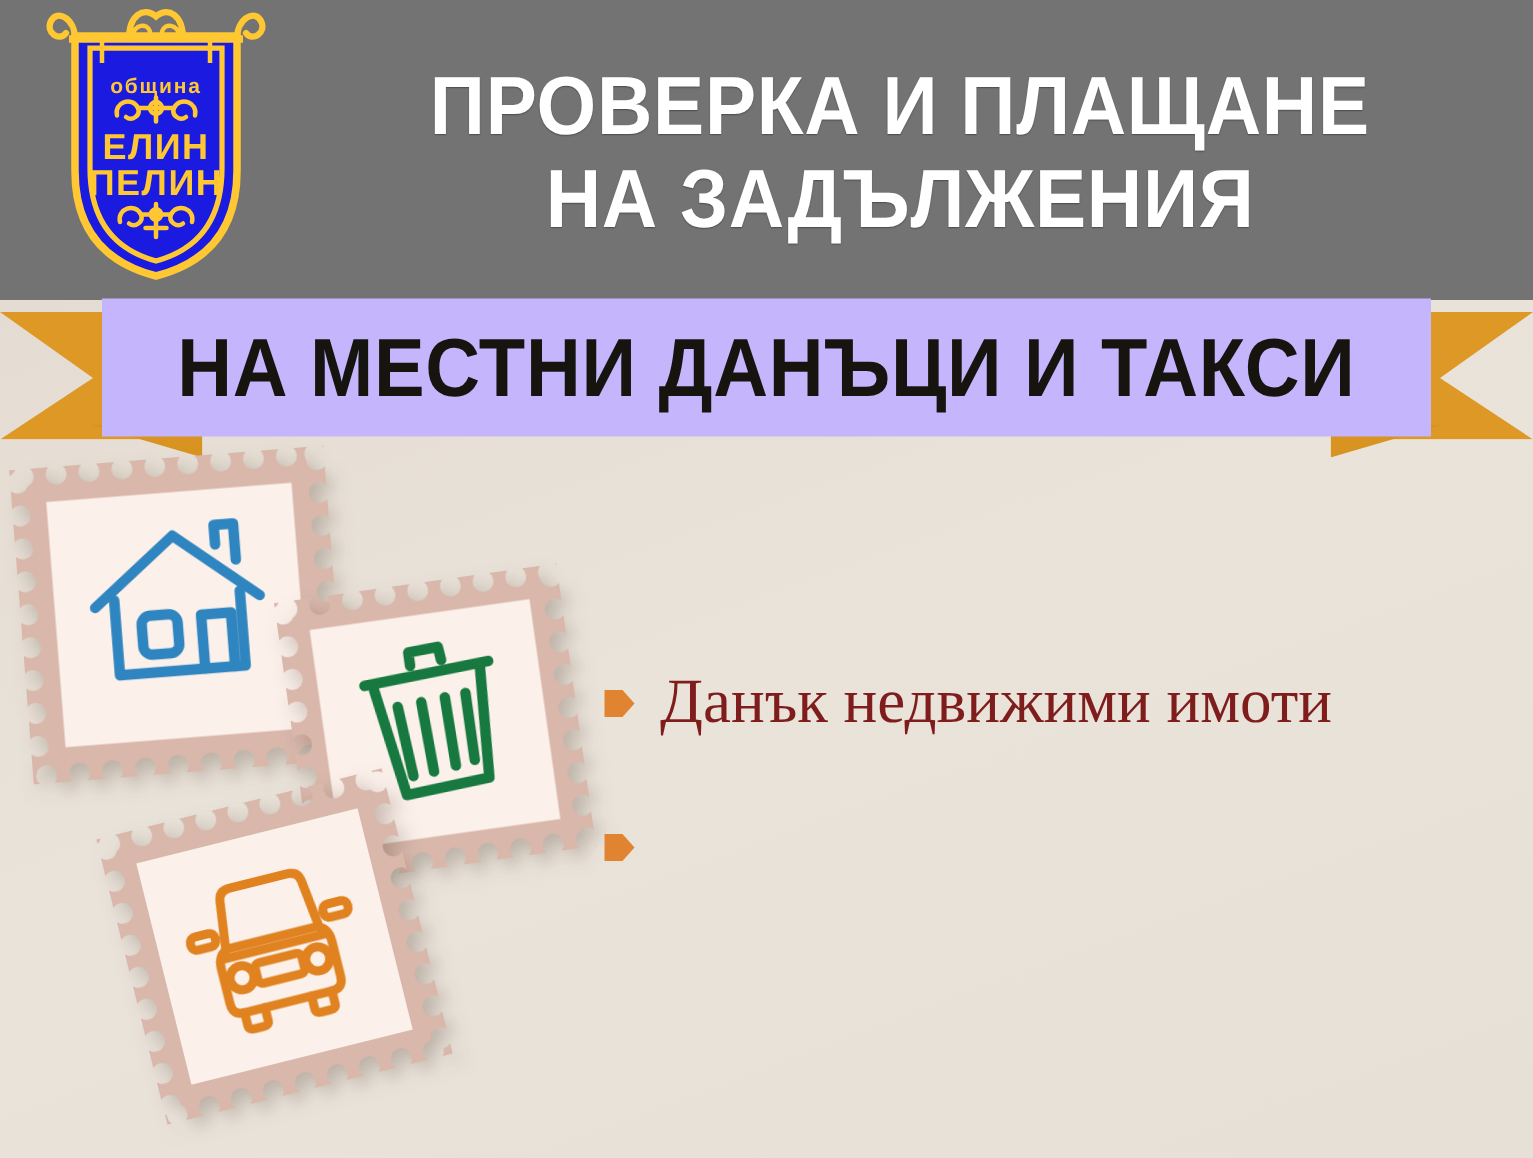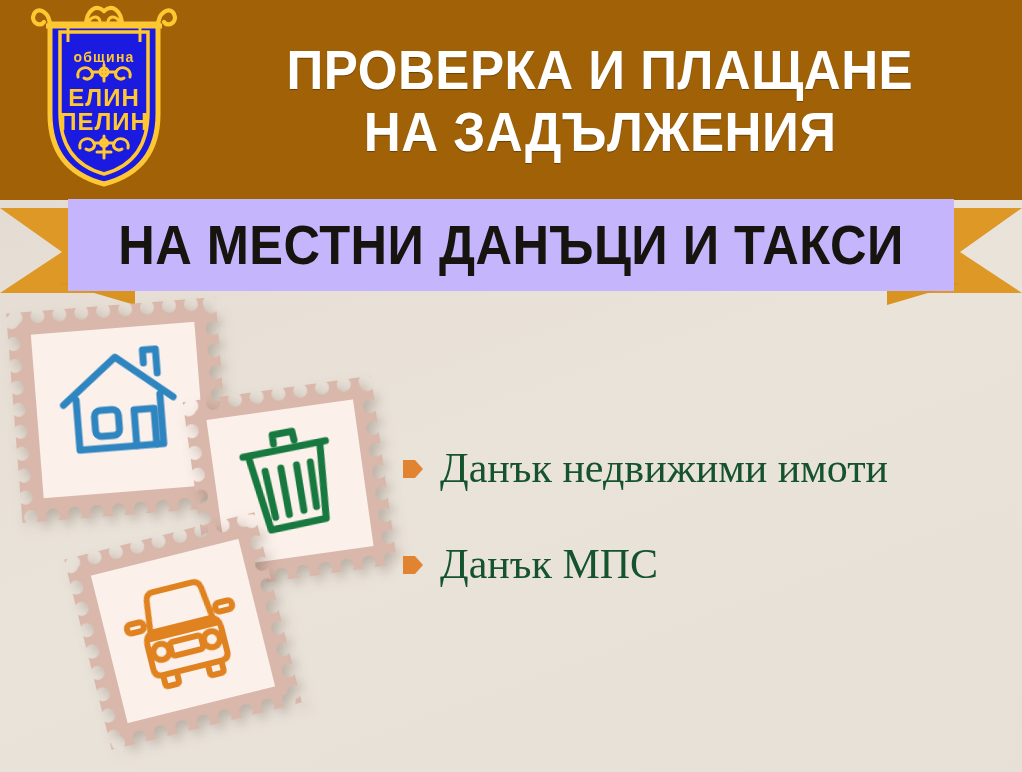--- a/index.html
+++ b/index.html
@@ -6,21 +6,21 @@
   html,body { width:1022px; height:772px; overflow:hidden; }
   body {
     font-family:"Liberation Sans", sans-serif;
     background:linear-gradient(160deg,#ded6cc 0%,#e6ded4 25%,#eae3da 55%,#e7e0d7 100%);
     position:relative;
   }
 
   
   #header {
     position:absolute; left:0; top:0; width:1022px; height:200px;
-    background:#a16207;
+    background:#737373;
     overflow:hidden;
   }
   #logo-wrap {
     position:absolute; left:28px; top:2px; width:152px; height:190px;
   }
   #logo-wrap svg { display:block; width:152px; height:190px; }
 
   #header-title {
     position:absolute; left:195px; top:22px; width:810px; height:160px;
     display:flex; flex-direction:column; align-items:center; justify-content:center;
@@ -95,21 +95,21 @@
   .list-item {
     display:flex; align-items:center; height:96px;
   }
   .bullet {
     width:22px; height:24px; flex:none; margin-right:16px; margin-top:2px;
   }
   .bullet svg { display:block; }
   .list-label {
     font-family:"Liberation Serif", serif;
     font-size:42px;
-    color:#14532d;
+    color:#7f1d1d;
     line-height:1;
     white-space:nowrap;
   }
 </style>
 </head>
 <body>
 
 <div id="header">
 
   <div id="logo-wrap">
@@ -366,16 +366,15 @@
     <span class="list-label">Данък недвижими имоти</span>
   </div>
 
 
   <div class="list-item">
     <span class="bullet">
       <svg width="22" height="24" viewBox="0 0 22 24" xmlns="http://www.w3.org/2000/svg">
         <path d="M1 3 L13 3 L21 12 L13 21 L1 21 Z" fill="#e08432"></path>
       </svg>
     </span>
-    <span class="list-label">Данък МПС</span>
   </div>
 
 </div>
 
 </body></html>

